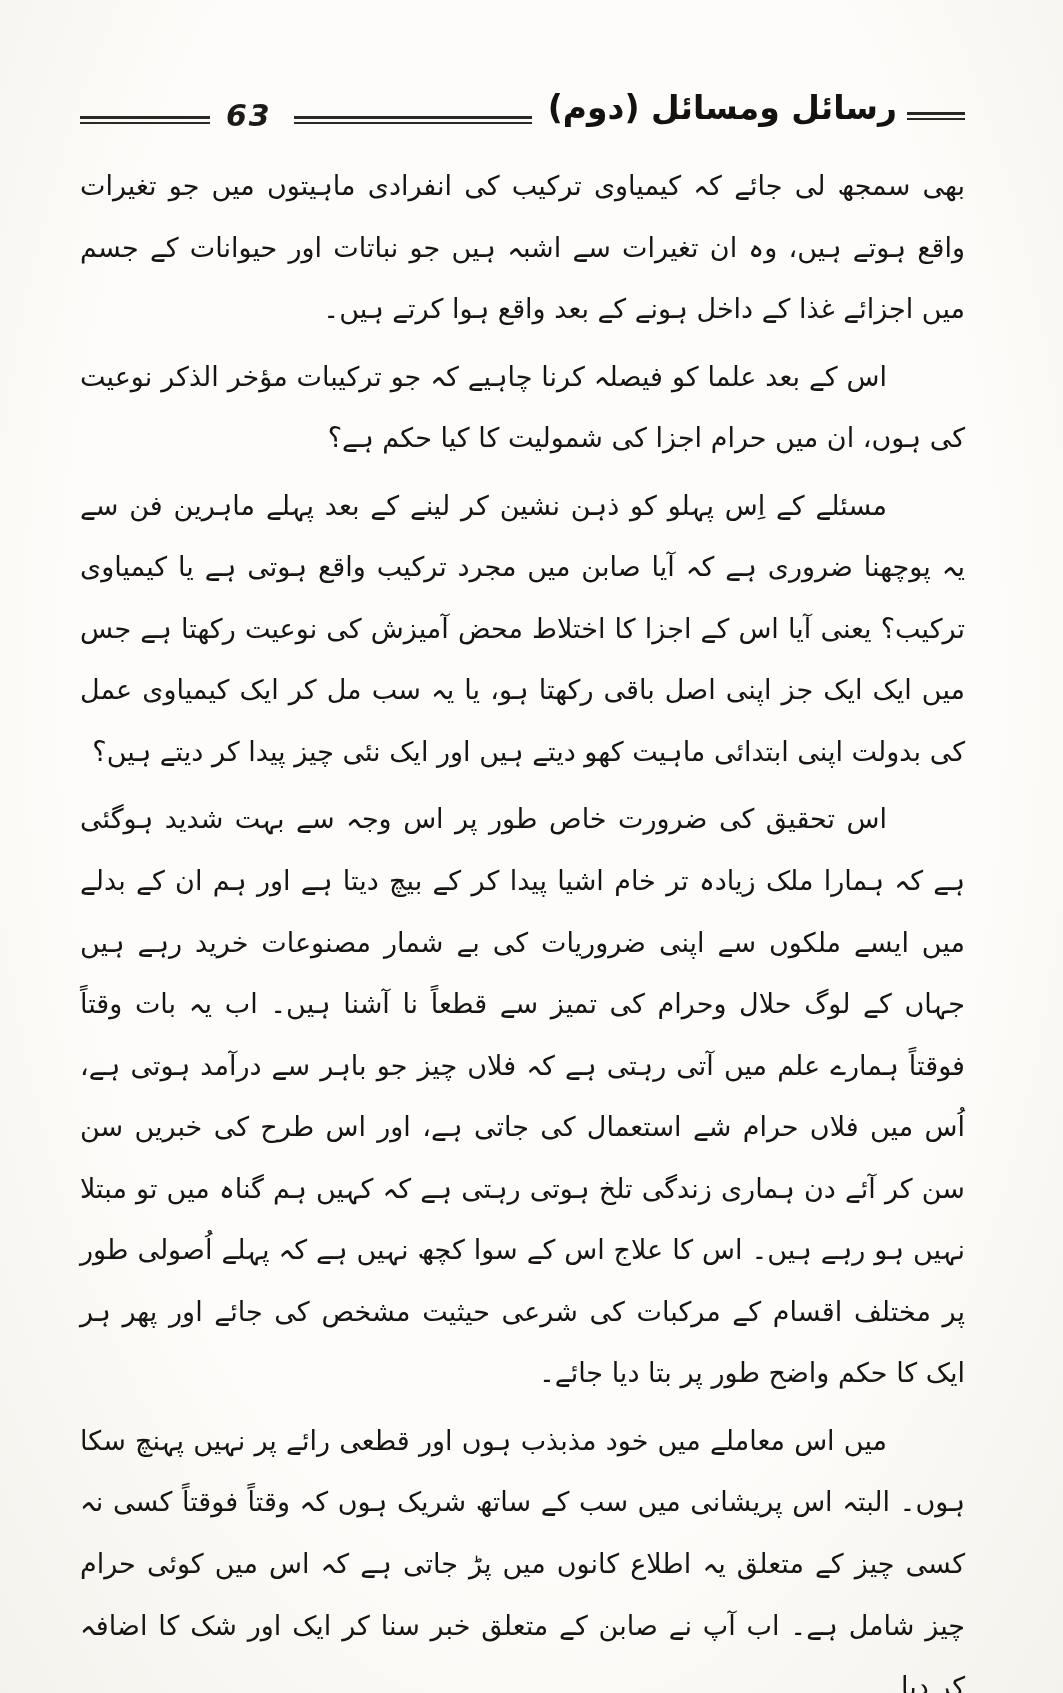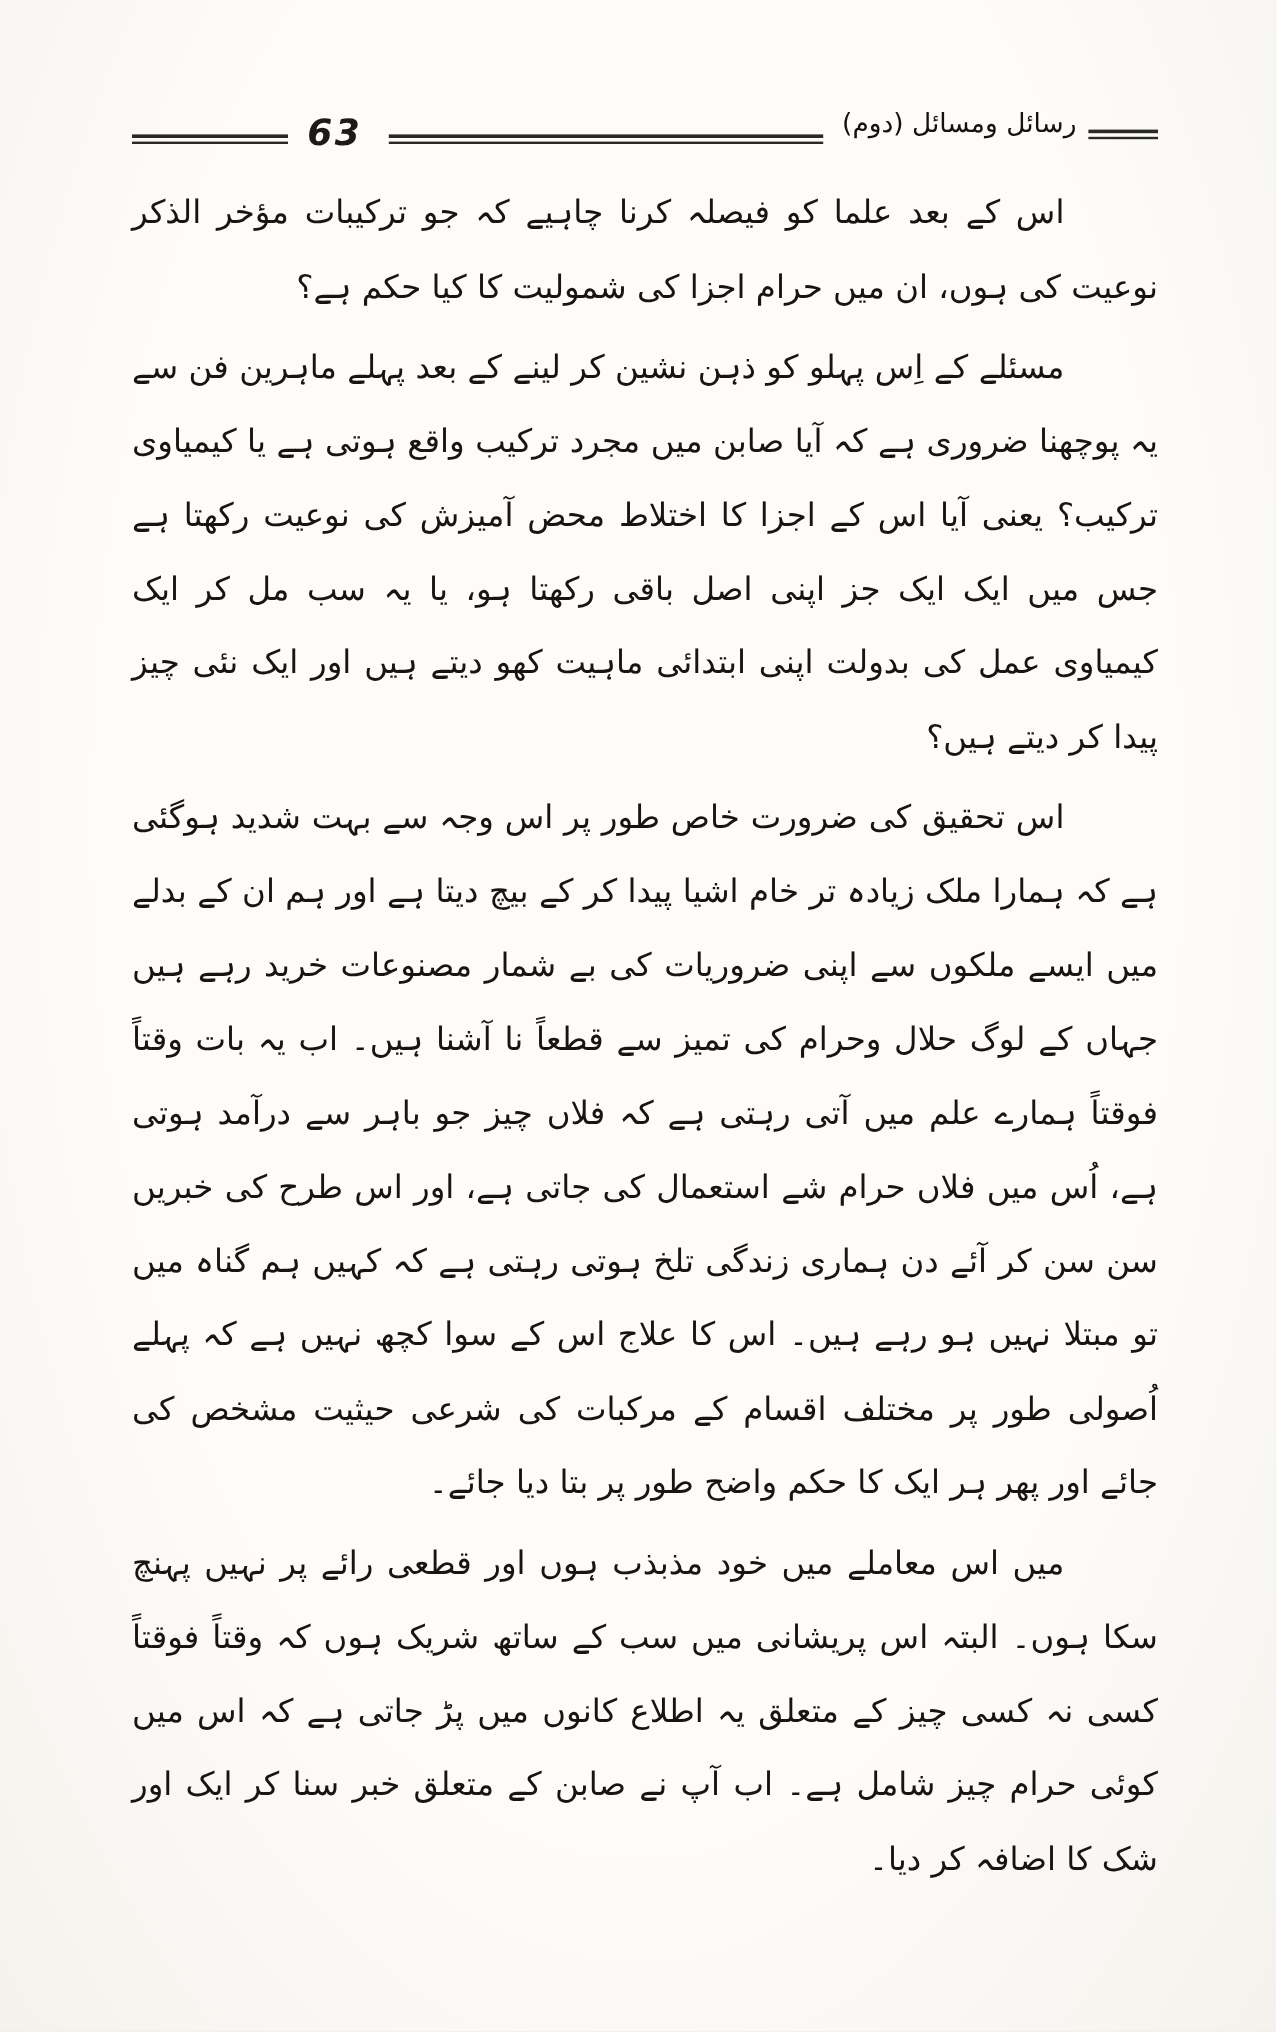--- a/index.html
+++ b/index.html
@@ -11,21 +11,21 @@
   .page {
     position: relative;
     width: 1063px;
     height: 1693px;
     margin: 0 auto;
     background: #fbfaf7;
     background-image: radial-gradient(ellipse at 50% 40%, #fdfcfa 60%, #f4f2ec 100%);
     color: #161412;
     overflow: hidden;
     box-sizing: border-box;
-    padding: 88px 98px 0 110px;
+    padding: 88px 98px 0 80px;
   }
 
   
   .page-header {
     display: flex;
     align-items: center;
     direction: ltr;
     margin-bottom: 18px;
   }
   .dbl-rule {
@@ -41,22 +41,22 @@
     font-size: 30px;
     font-weight: bold;
     font-style: italic;
     letter-spacing: 2px;
     padding: 0 16px;
     margin-top: 6px;
     color: #1d1b18;
   }
   .book-title {
     direction: rtl;
-    font-size: 22px;
-    font-weight: normal;
+    font-size: 33px;
+    font-weight: bold;
     white-space: nowrap;
     padding: 0 10px 10px 10px;
     color: #14120f;
   }
 
   
   .body-text {
     direction: rtl;
     text-align: justify;
     font-size: 27px;
@@ -76,20 +76,21 @@
 
   <header class="page-header">
     <span class="dbl-rule rule-left"></span>
     <span class="page-number">63</span>
     <span class="dbl-rule rule-mid"></span>
     <span class="book-title">رسائل ومسائل (دوم)</span>
     <span class="dbl-rule rule-right"></span>
   </header>
 
   <main class="body-text">
+    <p class="continuation">بھی سمجھ لی جائے کہ کیمیاوی ترکیب کی انفرادی ماہیتوں میں جو تغیرات واقع ہوتے ہیں، وہ ان تغیرات سے اشبہ ہیں جو نباتات اور حیوانات کے جسم میں اجزائے غذا کے داخل ہونے کے بعد واقع ہوا کرتے ہیں۔</p>
     <p>اس کے بعد علما کو فیصلہ کرنا چاہیے کہ جو ترکیبات مؤخر الذکر نوعیت کی ہوں، ان میں حرام اجزا کی شمولیت کا کیا حکم ہے؟</p>
     <p>مسئلے کے اِس پہلو کو ذہن نشین کر لینے کے بعد پہلے ماہرین فن سے یہ پوچھنا ضروری ہے کہ آیا صابن میں مجرد ترکیب واقع ہوتی ہے یا کیمیاوی ترکیب؟ یعنی آیا اس کے اجزا کا اختلاط محض آمیزش کی نوعیت رکھتا ہے جس میں ایک ایک جز اپنی اصل باقی رکھتا ہو، یا یہ سب مل کر ایک کیمیاوی عمل کی بدولت اپنی ابتدائی ماہیت کھو دیتے ہیں اور ایک نئی چیز پیدا کر دیتے ہیں؟</p>
     <p>اس تحقیق کی ضرورت خاص طور پر اس وجہ سے بہت شدید ہوگئی ہے کہ ہمارا ملک زیادہ تر خام اشیا پیدا کر کے بیچ دیتا ہے اور ہم ان کے بدلے میں ایسے ملکوں سے اپنی ضروریات کی بے شمار مصنوعات خرید رہے ہیں جہاں کے لوگ حلال وحرام کی تمیز سے قطعاً نا آشنا ہیں۔ اب یہ بات وقتاً فوقتاً ہمارے علم میں آتی رہتی ہے کہ فلاں چیز جو باہر سے درآمد ہوتی ہے، اُس میں فلاں حرام شے استعمال کی جاتی ہے، اور اس طرح کی خبریں سن سن کر آئے دن ہماری زندگی تلخ ہوتی رہتی ہے کہ کہیں ہم گناہ میں تو مبتلا نہیں ہو رہے ہیں۔ اس کا علاج اس کے سوا کچھ نہیں ہے کہ پہلے اُصولی طور پر مختلف اقسام کے مرکبات کی شرعی حیثیت مشخص کی جائے اور پھر ہر ایک کا حکم واضح طور پر بتا دیا جائے۔</p>
     <p><span>میں اس معاملے میں خود مذبذب ہوں اور قطعی رائے پر نہیں پہنچ سکا ہوں۔ البتہ اس پریشانی میں سب کے ساتھ شریک ہوں کہ وقتاً فوقتاً کسی نہ کسی چیز کے متعلق یہ اطلاع کانوں میں پڑ جاتی ہے کہ اس میں کوئی حرام چیز شامل ہے۔ اب آپ نے صابن کے متعلق خبر سنا کر ایک اور شک کا اضافہ کر دیا۔</span> </p>
 
   </main>
 
 </div>
 
 </body></html>

